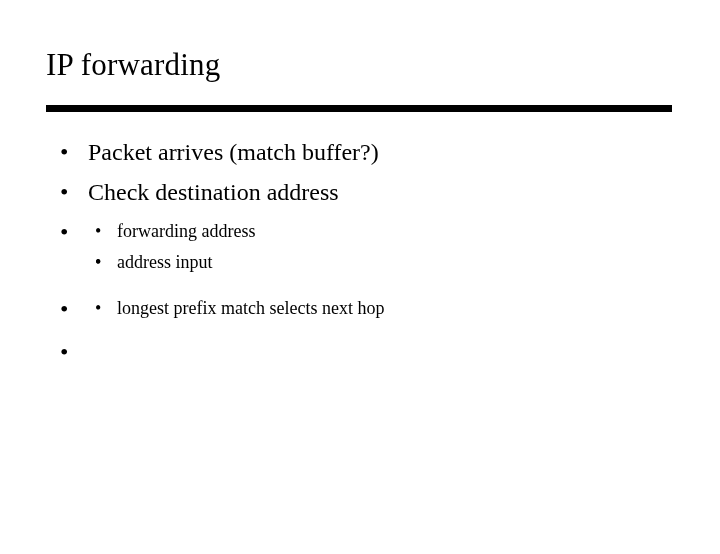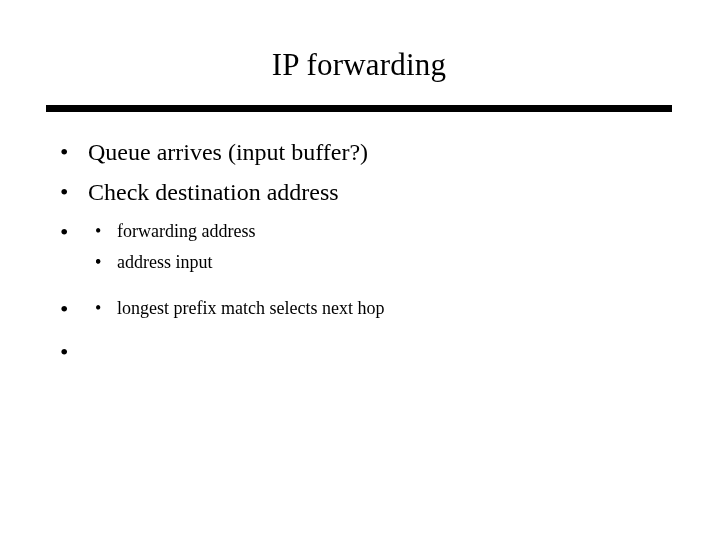--- a/index.html
+++ b/index.html
@@ -21,21 +21,21 @@
     width: 720px;
     height: 554px;
   }
 
   
   .slide-title {
     position: absolute;
     left: 46px;
     top: 46px;
     width: 626px;
-    text-align: center;
+    text-align: left;
     font-size: 31px;
     line-height: 38px;
     font-weight: normal;
     letter-spacing: 0.2px;
     color: #000000;
     margin: 0;
   }
 
   
   .title-rule {
@@ -116,21 +116,21 @@
 
   <h1 class="slide-title">IP forwarding</h1>
 
   <div class="title-rule"></div>
 
   <div class="body-area">
     <ul class="bullets">
 
       <li class="lvl1">
         <span class="marker">•</span>
-        <span>Queue arrives (input buffer?)</span>
+        <span>Packet arrives (match buffer?)</span>
       </li>
 
       <li class="lvl1">
         <span class="marker">•</span>
         <span>Check destination address</span>
       </li>
 
       <li class="lvl1">
         <span class="marker">•</span>
       </li>

